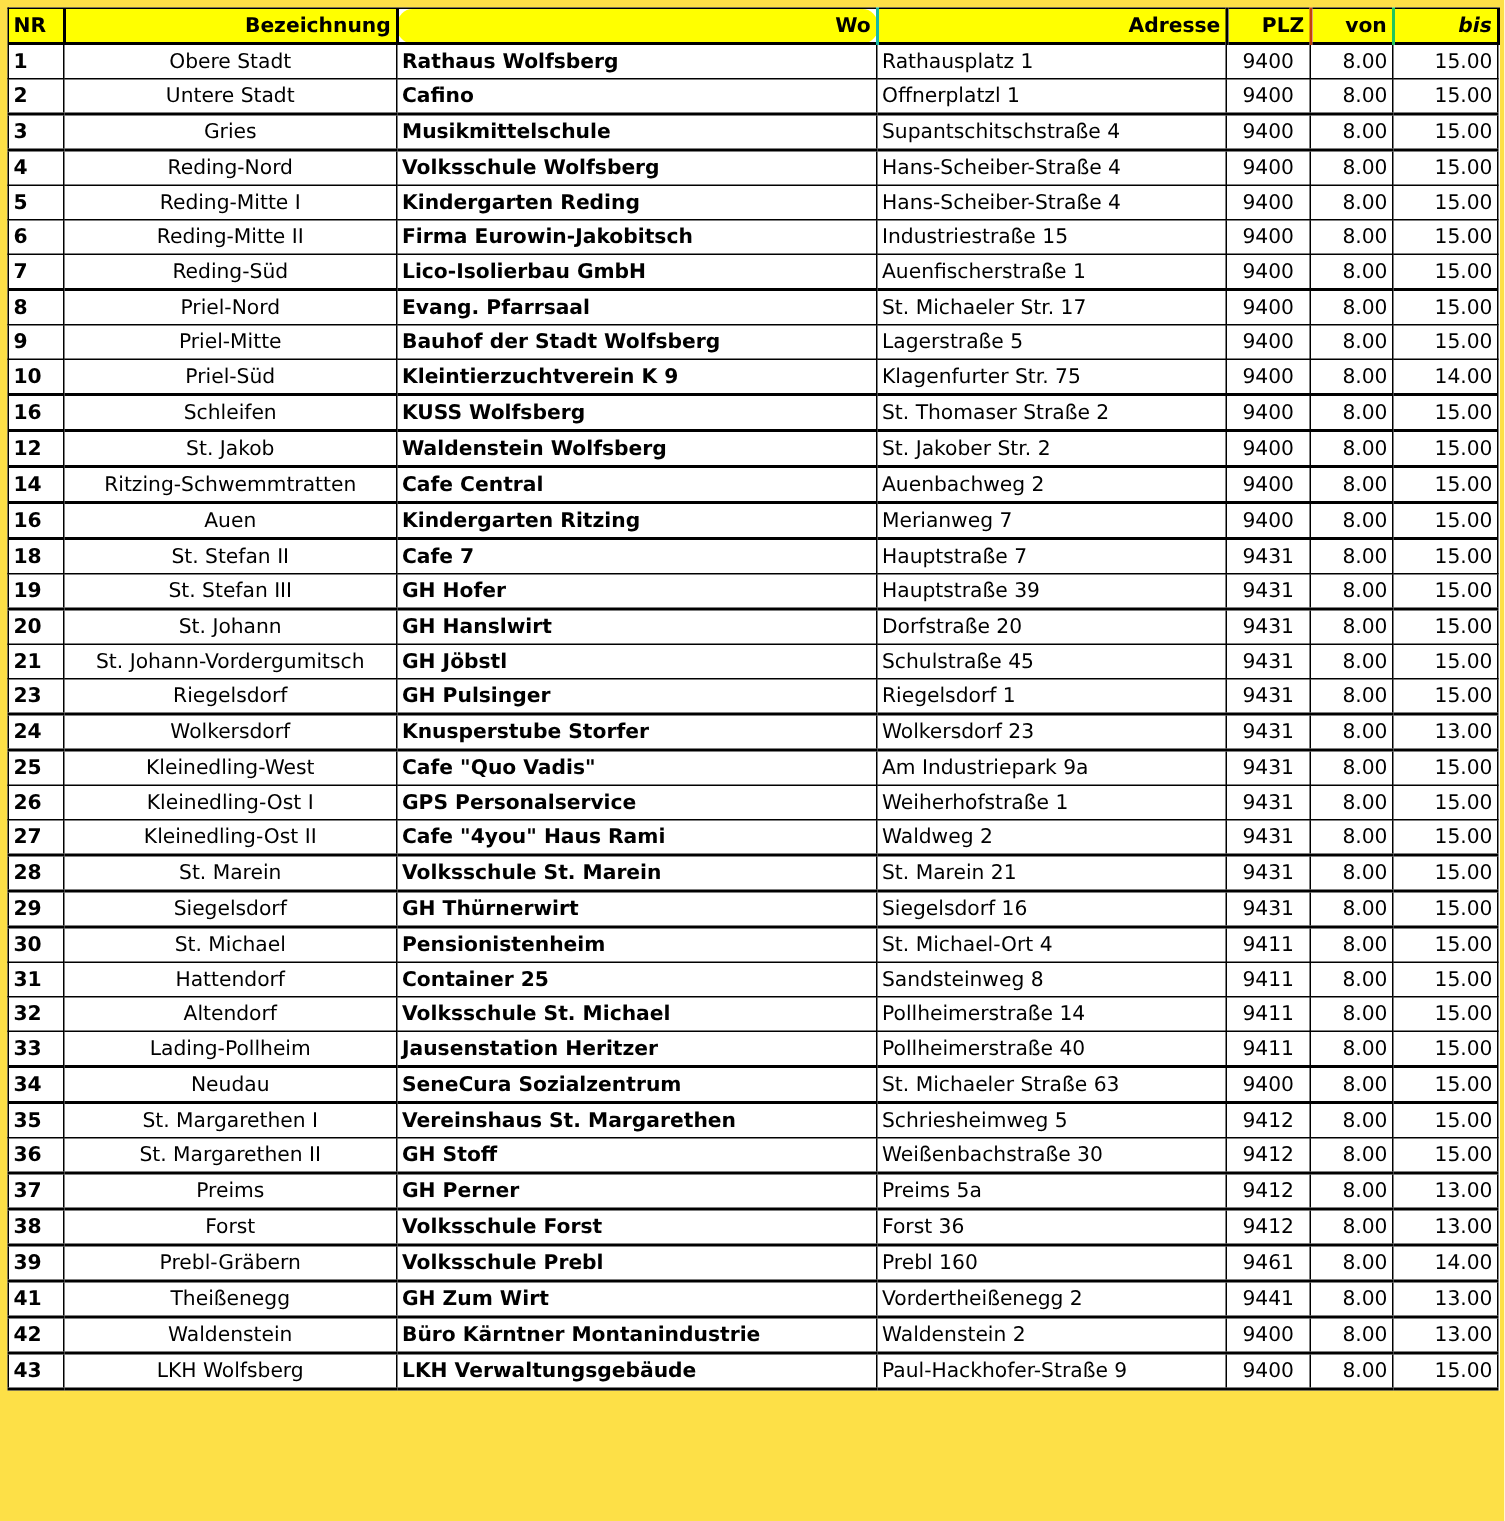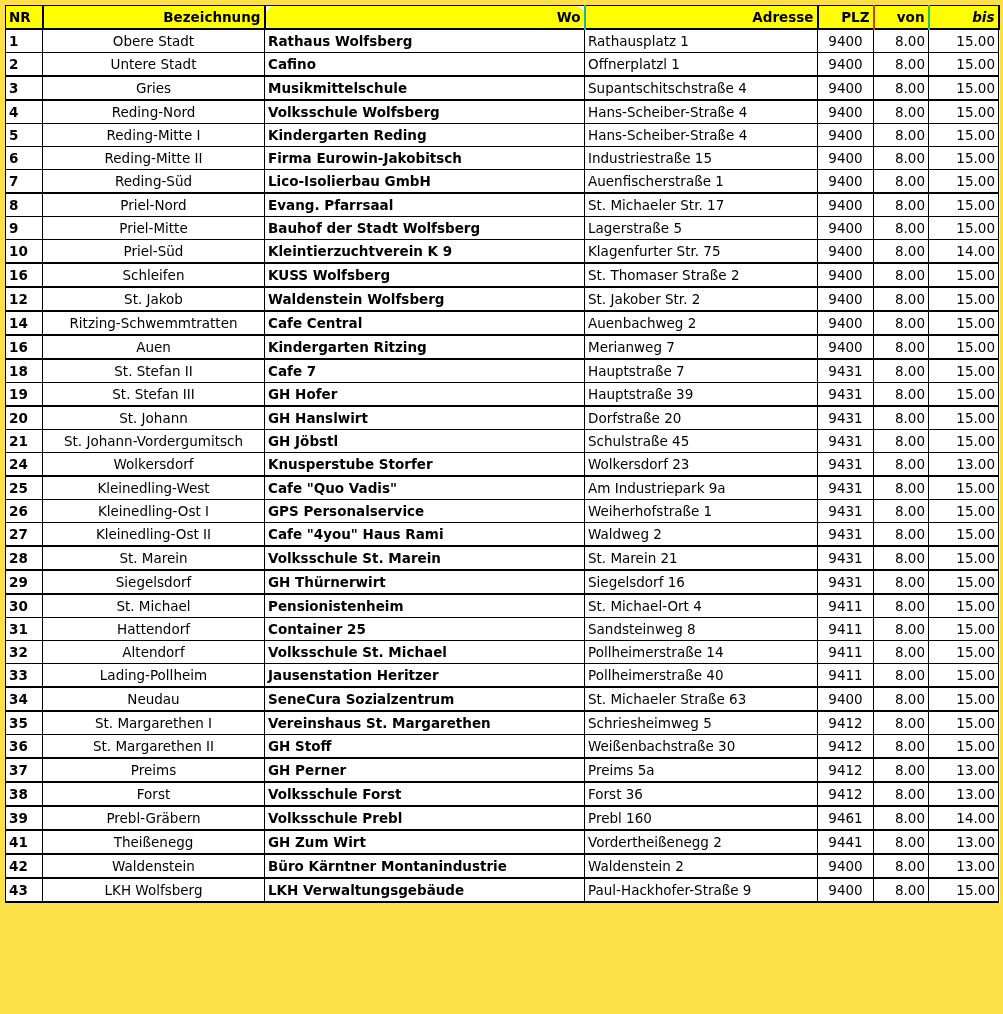--- a/index.html
+++ b/index.html
@@ -257,20 +257,29 @@
         <tr>
           <td class="c-nr">21</td>
           <td class="c-bez">St. Johann-Vordergumitsch</td>
           <td class="c-wo">GH Jöbstl</td>
           <td class="c-adr">Schulstraße 45</td>
           <td class="c-plz">9431</td>
           <td class="c-von">8.00</td>
           <td class="c-bis">15.00</td>
         </tr>
         <tr class="grp-end">
+          <td class="c-nr">23</td>
+          <td class="c-bez">Riegelsdorf</td>
+          <td class="c-wo">GH Pulsinger</td>
+          <td class="c-adr">Riegelsdorf 1</td>
+          <td class="c-plz">9431</td>
+          <td class="c-von">8.00</td>
+          <td class="c-bis">15.00</td>
+        </tr>
+        <tr class="grp-end">
           <td class="c-nr">24</td>
           <td class="c-bez">Wolkersdorf</td>
           <td class="c-wo">Knusperstube Storfer</td>
           <td class="c-adr">Wolkersdorf 23</td>
           <td class="c-plz">9431</td>
           <td class="c-von">8.00</td>
           <td class="c-bis">13.00</td>
         </tr>
         <tr>
           <td class="c-nr">25</td>

